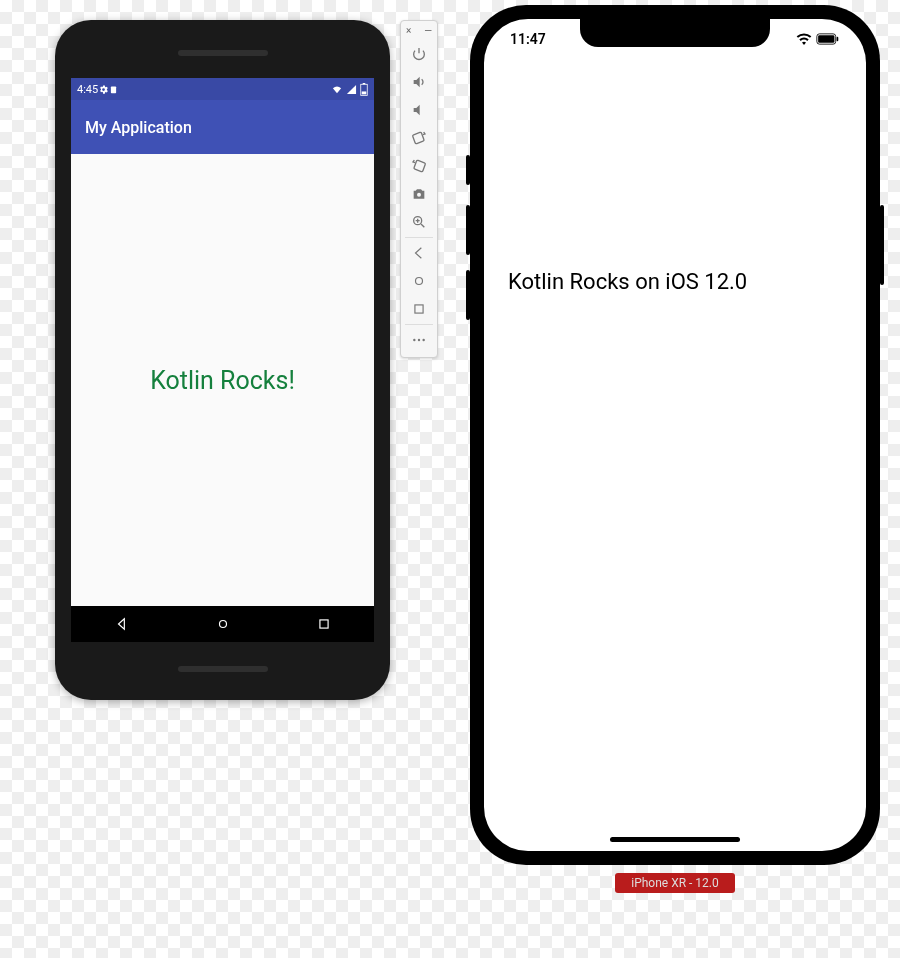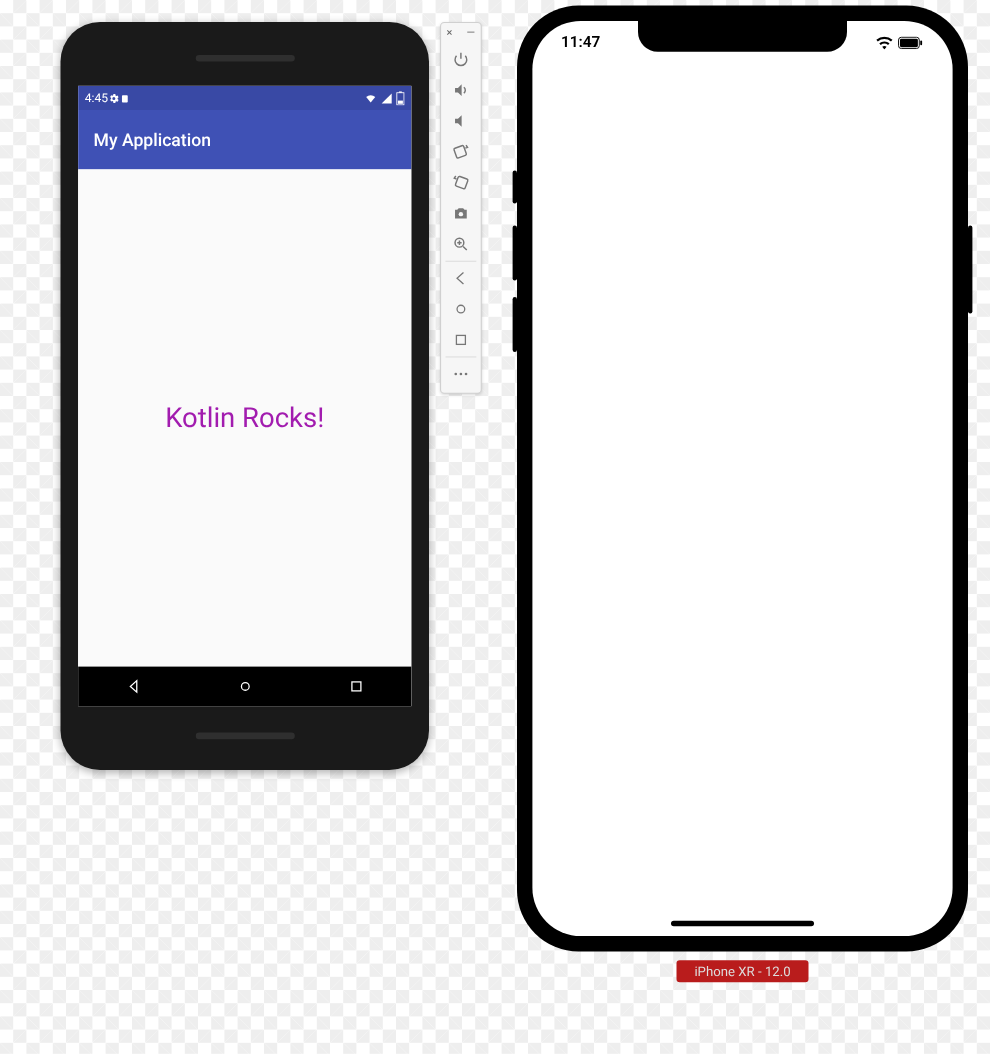--- a/index.html
+++ b/index.html
@@ -81,21 +81,21 @@
   }
   .android-content {
     flex: 1;
     background: #fafafa;
     display: flex;
     align-items: center;
     justify-content: center;
   }
   .android-content-text {
     font-size: 25px;
-    color: #a21caf;
+    color: #15803d;
     font-weight: 400;
   }
   .android-navbar {
     height: 36px;
     background: #000;
     display: flex;
     justify-content: space-around;
     align-items: center;
   }
   .android-navbar svg { fill: #fff; stroke: #fff; }
@@ -377,17 +377,20 @@
           </span>
           <span class="sb-icon">
             <svg width="24" height="12" viewBox="0 0 28 14">
                 <rect x="1" y="1" width="22" height="12" rx="3" stroke="#000" stroke-width="1" fill="none"></rect>
                 <rect x="2.5" y="2.5" width="19" height="9" rx="1.5" fill="#000"></rect>
                 <rect x="24" y="4.5" width="2" height="5" rx="1" fill="#000"></rect>
               </svg>
           </span>
         </div>
       </div>
+      <div class="ios-content">
+        <span class="ios-content-text">Kotlin Rocks on iOS 12.0</span>
+      </div>
       <div class="ios-home-indicator"></div>
     </div>
   </div>
   <div class="ios-device-label">iPhone XR - 12.0</div>
 </div>
 
 </body></html>

